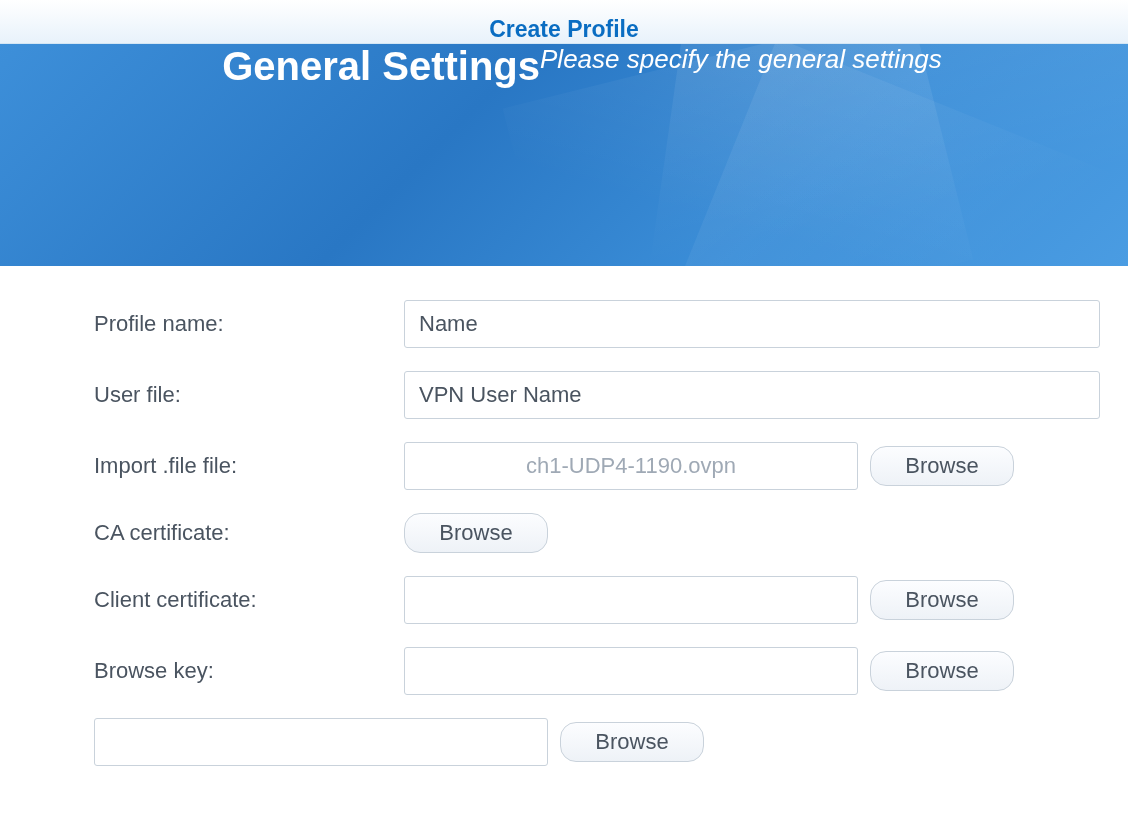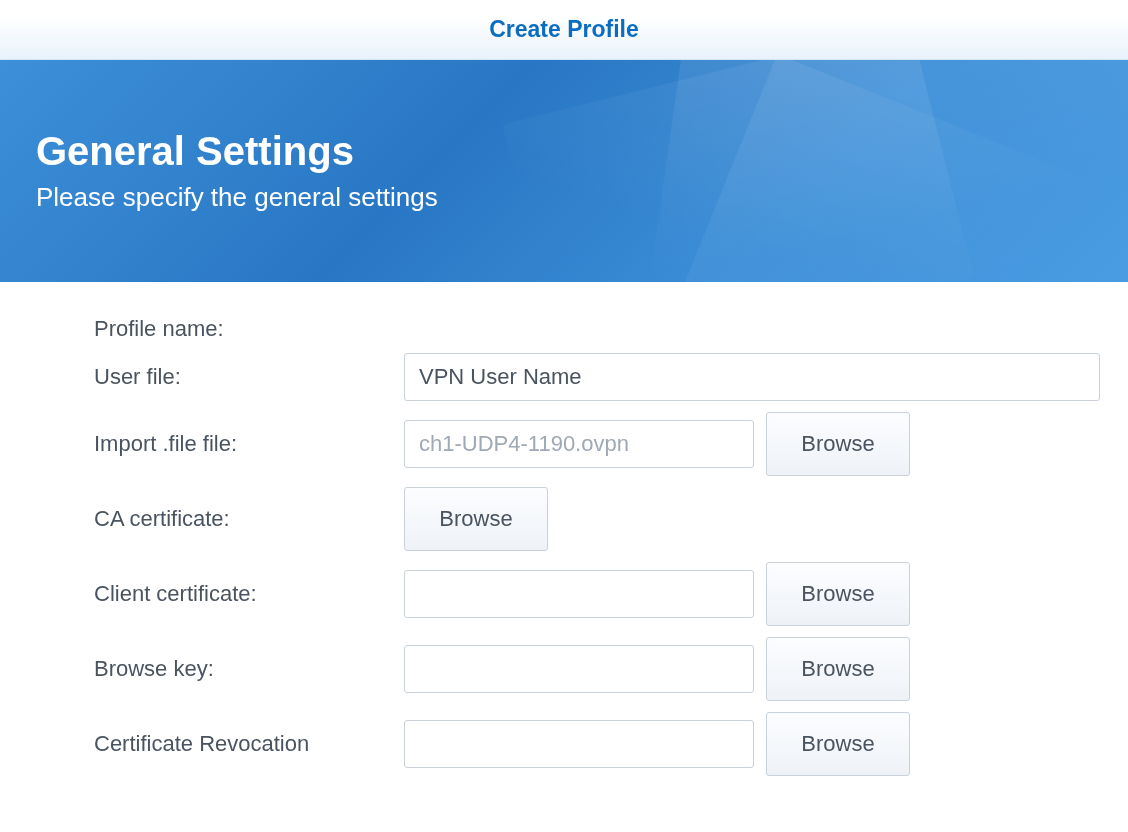--- a/index.html
+++ b/index.html
@@ -11,37 +11,35 @@
       font-family: -apple-system, BlinkMacSystemFont, "Segoe UI", Helvetica, Arial, sans-serif;
       width: 1128px;
       height: 832px;
       overflow: hidden;
       background: #ffffff;
     }
     .titlebar {
       height: 44px;
       background: linear-gradient(to bottom, #ffffff 0%, #e8f2fb 100%);
       display: flex;
-      align-items: flex-start;
+      align-items: flex-end;
       justify-content: center;
       border-bottom: 1px solid #d4e6f4;
-      margin-top: 16px;
     }
     .titlebar-title {
       color: #0a6dc2;
       font-size: 23px;
       font-weight: 700;
     }
     .banner {
       height: 222px;
       position: relative;
       background: linear-gradient(135deg, #3d8fd9 0%, #2977c4 40%, #3b8ed8 70%, #4a9ce2 100%);
       overflow: hidden;
       display: flex;
-      flex-direction: column;
       justify-content: center;
       padding-left: 36px;
     }
     .banner::before,
     .banner::after {
       content: "";
       position: absolute;
       pointer-events: none;
     }
     .banner::before {
@@ -77,28 +75,29 @@
       margin-bottom: 8px;
       position: relative;
       z-index: 1;
     }
     .banner-subtitle {
       color: #ffffff;
       font-size: 26px;
       font-weight: 400;
       position: relative;
       z-index: 1;
+      font-style: italic;
     }
     .form-area {
       padding: 34px 28px 0 94px;
     }
     .form-row {
       display: flex;
       align-items: center;
-      margin-bottom: 11px;
+      margin-bottom: 23px;
     }
     .form-label {
       width: 310px;
       color: #4a5460;
       font-size: 22px;
       font-weight: 400;
       flex-shrink: 0;
     }
     .input-group {
       display: flex;
@@ -114,42 +113,43 @@
       font-size: 22px;
       color: #4a5460;
       background: #ffffff;
       outline: none;
       font-family: inherit;
     }
     .text-input.full {
       width: 696px;
     }
     .text-input.with-button {
-      width: 350px;
+      width: 454px;
+      text-align: center;
     }
     .text-input::placeholder {
       color: #4a5460;
     }
     .text-input.disabled-look {
       color: #9fa9b5;
     }
     .text-input.disabled-look::placeholder {
       color: #9fa9b5;
     }
     .pw-dots {
       font-size: 16px;
       letter-spacing: 3px;
       color: #4a5460;
       padding-top: 4px;
     }
     .browse-btn {
-      height: 64px;
+      height: 40px;
       width: 144px;
       border: 1px solid #c9d2db;
-      border-radius: 3px;
+      border-radius: 16px;
       background: linear-gradient(to bottom, #fcfdff 0%, #eef2f7 100%);
       color: #4a5460;
       font-size: 22px;
       font-family: inherit;
       cursor: pointer;
     }
   </style>
 </head>
 <body>
 
@@ -160,20 +160,23 @@
 <div class="banner">
   <div class="banner-overlay"></div>
   <div class="banner-title">General Settings</div>
   <div class="banner-subtitle">Please specify the general settings</div>
 </div>
 
 <div class="form-area">
 
   <div class="form-row">
     <div class="form-label">Profile name:</div>
+    <div class="input-group">
+      <input class="text-input full" type="text" value="Name" style="">
+    </div>
   </div>
 
   <div class="form-row">
     <div class="form-label">User file:</div>
     <div class="input-group">
       <input class="text-input full" type="text" value="VPN User Name" style="">
     </div>
   </div>
 
 
@@ -202,20 +205,19 @@
 
   <div class="form-row">
     <div class="form-label">Browse key:</div>
     <div class="input-group">
       <input class="text-input with-button" type="text" readonly="" value="" style="">
       <button class="browse-btn">Browse</button>
     </div>
   </div>
 
   <div class="form-row">
-    <div class="form-label">Certificate Revocation</div>
     <div class="input-group">
       <input class="text-input with-button" type="text" readonly="" value="" style="">
       <button class="browse-btn">Browse</button>
     </div>
   </div>
 
 </div>
 
 </body></html>

